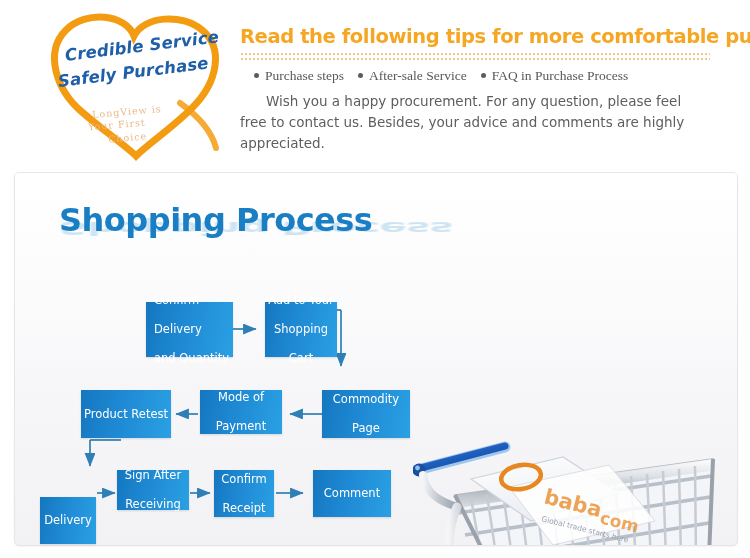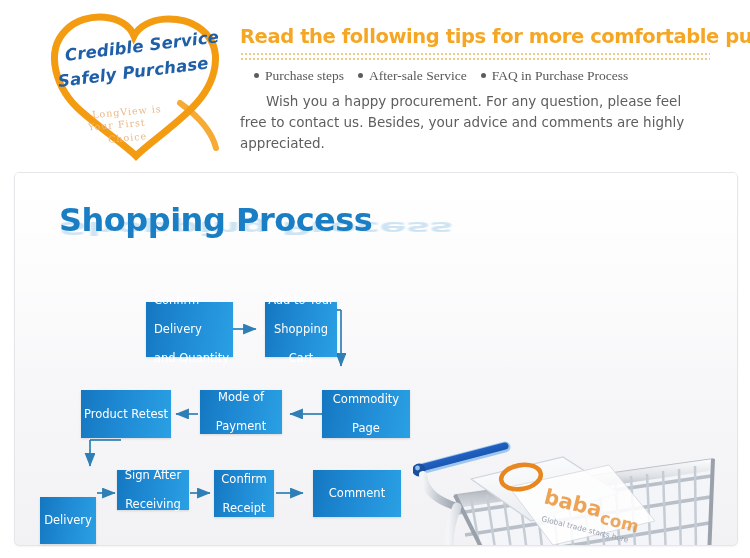--- a/index.html
+++ b/index.html
@@ -424,19 +424,19 @@
       </span>
     </div>
 
     <div class="node center" style="left:214px; top:470px; width:60px; height:47px;">
       <span>
         <span>Confirm</span><br>
         <span>Receipt</span>
       </span>
     </div>
 
-    <div class="node center" style="left:313px; top:470px; width:88px; height:47px;">
+    <div class="node center" style="left:313px; top:470px; width:78px; height:47px;">
       <span>Comment</span>
     </div>
 
   </div>
 
 </div>
 
 </body></html>

